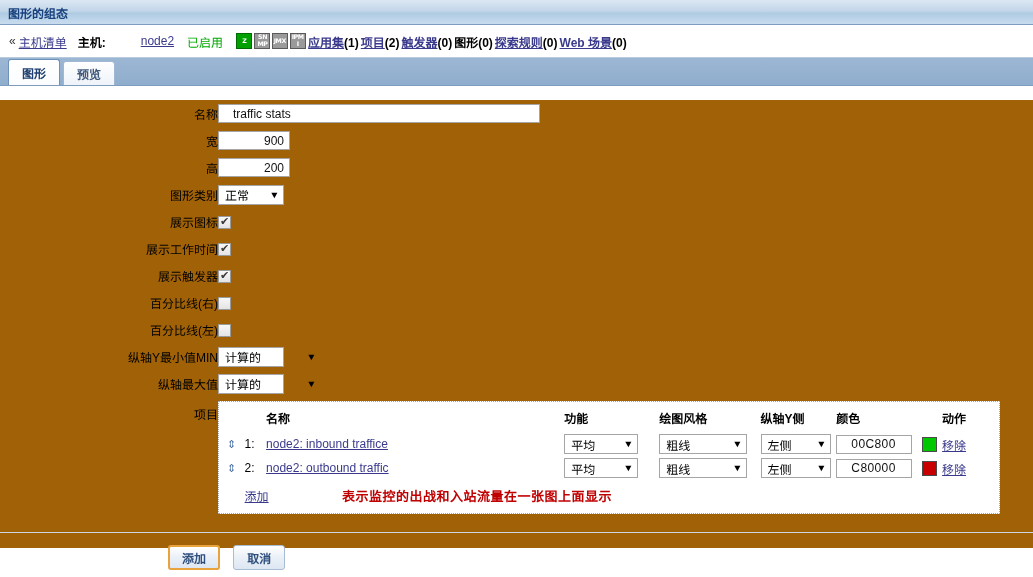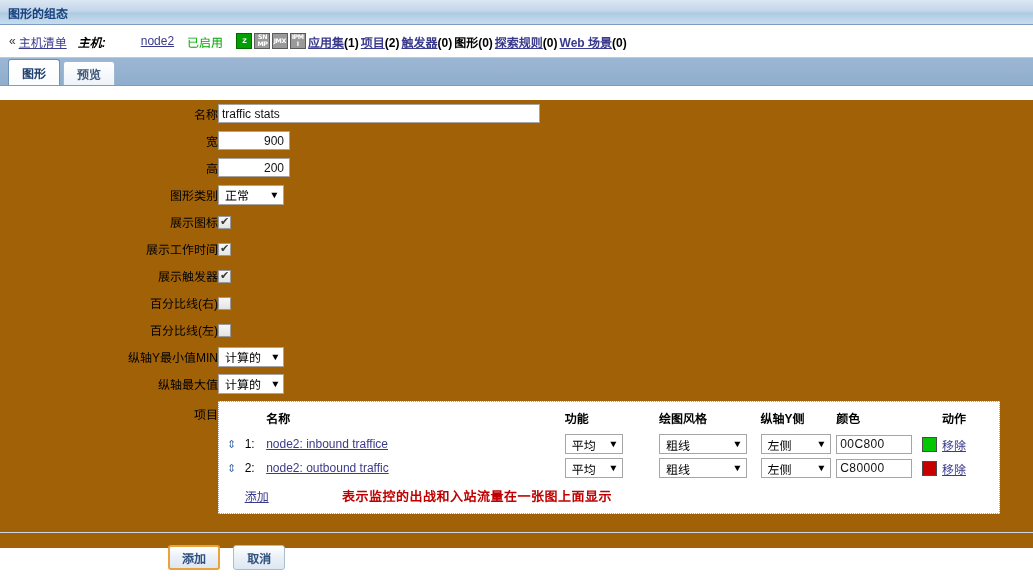--- a/index.html
+++ b/index.html
@@ -55,21 +55,20 @@
   }
   .lnk {
     color: #3a3a8c;
     text-decoration: underline;
     cursor: pointer;
   }
   .hostbar .host-label {
     font-weight: bold;
     color: #000;
     margin-left: 11px;
-    font-style: italic;
   }
   .hostbar .host-name { margin-left: 11px; padding-left: 24px; }
   .hostbar .status-enabled {
     color: #00aa00;
     margin-left: 13px;
   }
   .avail-icons {
     display: inline-flex;
     margin-left: 13px;
     gap: 2px;
@@ -169,21 +168,21 @@
     height: 27px;
   }
 
   input.txt {
     height: 19px;
     border: 1px solid #a5a5a5;
     background: #ffffff;
     font-family: "Liberation Sans", sans-serif;
     font-size: 12px;
     color: #111;
-    padding: 0 3px;
+    padding: 0 14px;
     box-sizing: border-box;
     outline: none;
   }
   input.name-input { width: 322px; }
   input.num-input { width: 72px; text-align: right; padding-right: 5px; }
 
   .sel {
     display: inline-flex;
     align-items: center;
     justify-content: space-between;
@@ -197,21 +196,21 @@
     cursor: pointer;
     white-space: nowrap;
   }
   .sel .caret {
     font-size: 9px;
     margin-left: 10px;
     color: #000;
     transform: scaleX(1.15);
   }
   .sel.w-type { width: 66px; }
-  .sel.w-calc { width: 66px; }
+  .sel.w-calc { width: 66px; gap: 36px; }
 
   .cbx {
     width: 13px;
     height: 13px;
     border: 1px solid #9a9a9a;
     background: linear-gradient(to bottom, #f7f7f7, #e4e4e4);
     display: inline-flex;
     align-items: center;
     justify-content: center;
     box-sizing: border-box;
@@ -264,21 +263,21 @@
 
   .drag {
     color: #4a6fa5;
     font-size: 11px;
     cursor: move;
     user-select: none;
     display: inline-block;
     line-height: 11px;
   }
   .rownum { color: #000; }
-  .sel.w-func  { width: 58px; }
+  .sel.w-func  { width: 74px; }
   .sel.w-style { width: 88px; }
   .sel.w-side  { width: 70px; }
   input.color-input {
     width: 76px;
     height: 19px;
     font-family: "Liberation Sans", sans-serif;
     letter-spacing: 0.4px;
   }
   .swatch {
     display: inline-block;

